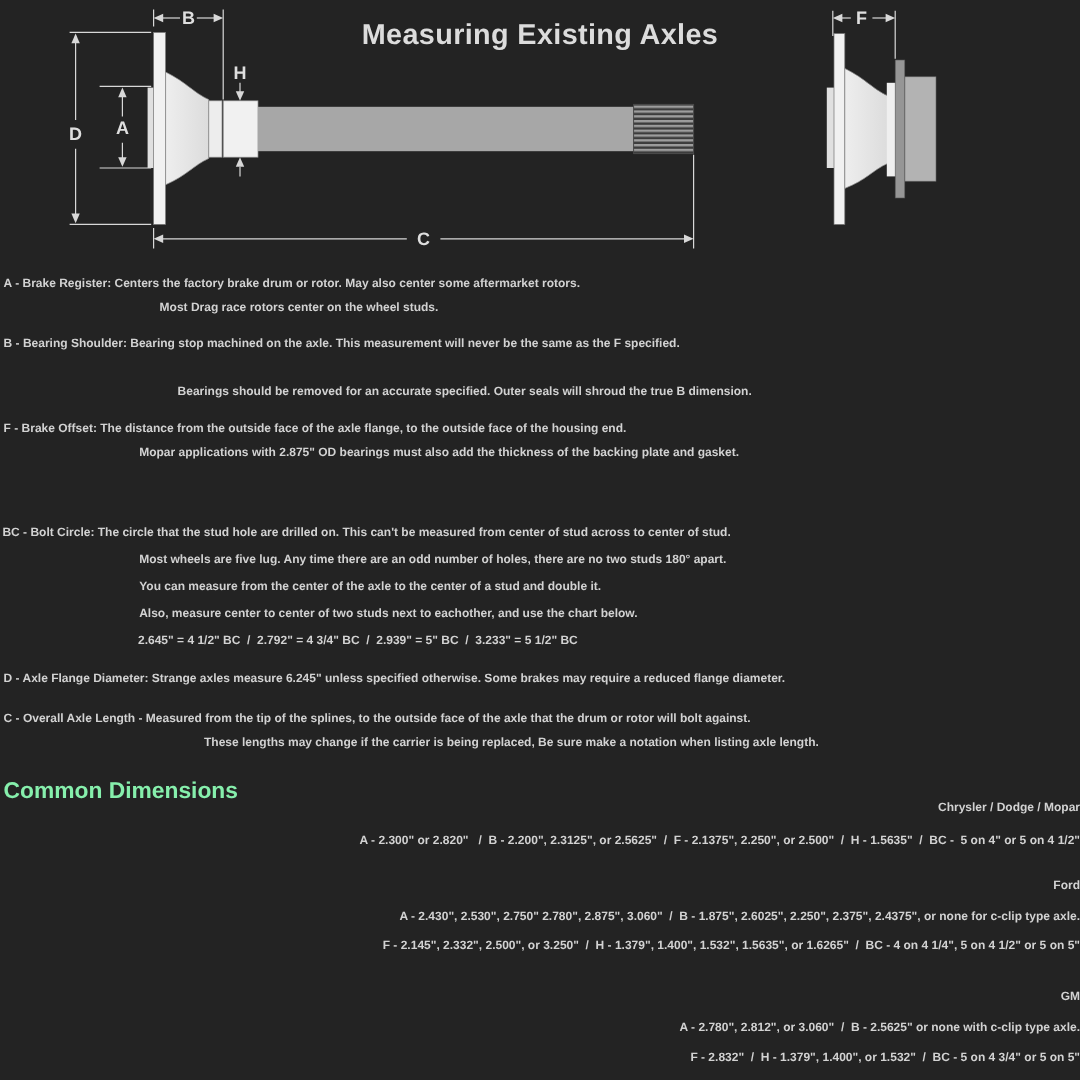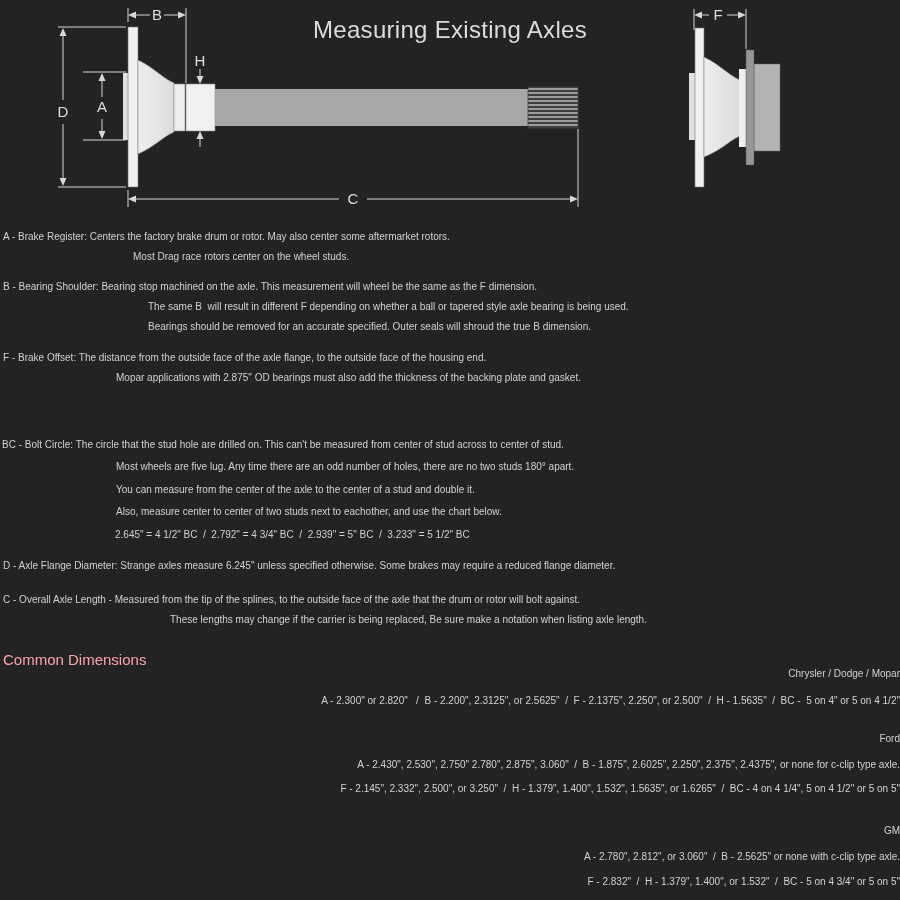--- a/index.html
+++ b/index.html
@@ -1,26 +1,26 @@
 <!DOCTYPE html>
 <html><head>
 <meta charset="utf-8">
 <style>
   html,body{margin:0;padding:0;background:#232323;}
   body{width:900px;height:900px;overflow:hidden;position:relative;
        font-family:"Liberation Sans","DejaVu Sans",sans-serif;color:#d2d2d2;}
-  .stage{position:absolute;inset:0;}
+  .stage{position:absolute;inset:0;font-weight:bold;}
   .title{position:absolute;top:16px;left:0;right:0;text-align:center;
          font-size:24px;color:#dcdcdc;letter-spacing:.3px;}
   .diag-left{position:absolute;left:40px;top:0;}
   .diag-right{position:absolute;left:650px;top:0;}
   .line{position:absolute;font-size:10px;line-height:18px;height:18px;
         white-space:pre;color:#d2d2d2;}
   .center{left:0;right:0;text-align:right;}
-  .section-heading{position:absolute;font-size:15px;line-height:18px;color:#fca5a5;white-space:pre;}
+  .section-heading{position:absolute;font-size:19px;line-height:18px;color:#86efac;white-space:pre;}
   svg text{fill:#dedede;font-family:"Liberation Sans","DejaVu Sans",sans-serif;font-size:15px;}
   svg line{stroke:#d8d8d8;stroke-width:1;}
   svg polygon{fill:#d8d8d8;}
 </style>
 </head>
 <body>
 
 <div class="stage">
 
   <div class="title">Measuring Existing Axles</div>
@@ -109,22 +109,21 @@
       <line x1="77" y1="15" x2="93" y2="15"></line>
       <polygon points="44,15 52,11.5 52,18.5"></polygon>
       <polygon points="96,15 88,11.5 88,18.5"></polygon>
       <text x="68" y="20" text-anchor="middle">F</text>
     </g>
   </svg>
 
   <div class="line" style="top:228px;left:3px">A - Brake Register: Centers the factory brake drum or rotor. May also center some aftermarket rotors.</div>
   <div class="line" style="top:248px;left:133px">Most Drag race rotors center on the wheel studs.</div>
 
-  <div class="line" style="top:278px;left:3px">B - Bearing Shoulder: Bearing stop machined on the axle. This measurement will wheel be the same as the F dimension.</div>
-  <div class="line" style="top:298px;left:148px">The same B  will result in different F depending on whether a ball or tapered style axle bearing is being used.</div>
+  <div class="line" style="top:278px;left:3px">B - Bearing Shoulder: Bearing stop machined on the axle. This measurement will never be the same as the F specified.</div>
   <div class="line" style="top:318px;left:148px">Bearings should be removed for an accurate specified. Outer seals will shroud the true B dimension.</div>
 
   <div class="line" style="top:349px;left:3px">F - Brake Offset: The distance from the outside face of the axle flange, to the outside face of the housing end.</div>
   <div class="line" style="top:369px;left:116px">Mopar applications with 2.875" OD bearings must also add the thickness of the backing plate and gasket.</div>
 
 
   <div class="line" style="top:436px;left:2px">BC - Bolt Circle: The circle that the stud hole are drilled on. This can't be measured from center of stud across to center of stud.</div>
   <div class="line" style="top:458px;left:116px">Most wheels are five lug. Any time there are an odd number of holes, there are no two studs 180° apart.</div>
   <div class="line" style="top:481px;left:116px">You can measure from the center of the axle to the center of a stud and double it.</div>
   <div class="line" style="top:503px;left:116px">Also, measure center to center of two studs next to eachother, and use the chart below.</div>

